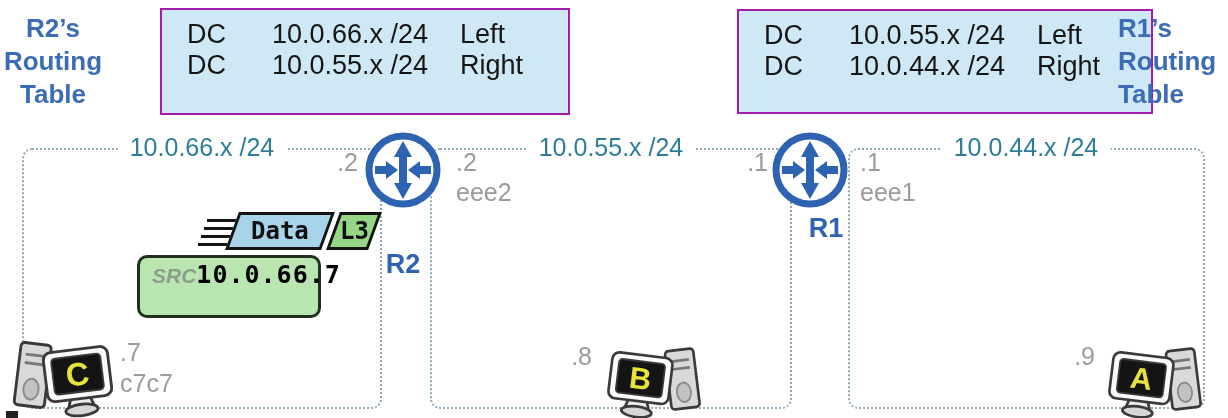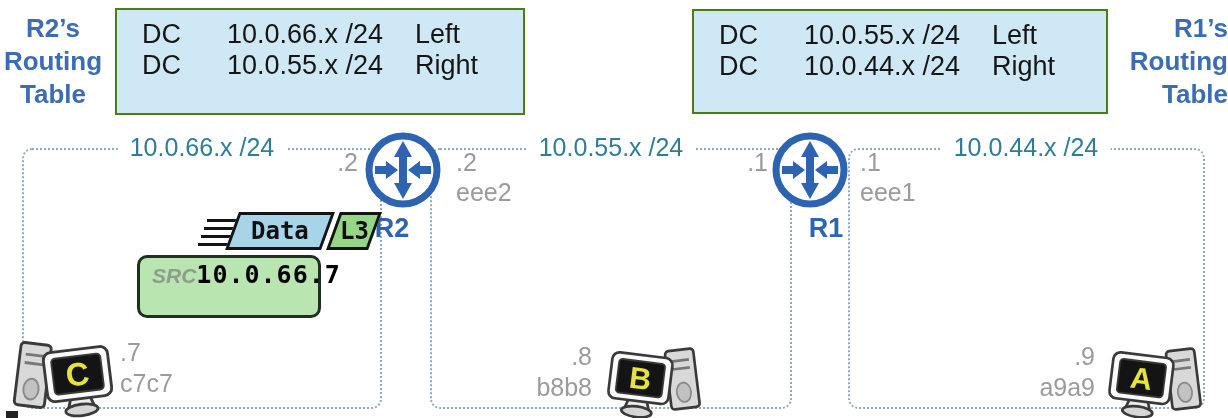--- a/index.html
+++ b/index.html
@@ -2,24 +2,24 @@
 <html><head>
 <meta charset="utf-8">
 <style>
   html,body{margin:0;padding:0;background:#fff;}
   .stage{position:relative;width:1228px;height:418px;background:#ffffff;overflow:hidden;
          font-family:"Liberation Sans",sans-serif;}
 
   
   .rt-title{position:absolute;top:12px;font-weight:bold;font-size:26px;line-height:33px;color:#3c6cb4;}
   .rt-title.left{left:0;width:106px;text-align:center;}
-  .rt-title.right{left:1118px;width:110px;text-align:right;}
-
-  
-  .rt-box{position:absolute;background:#cfe8f6;border:2px solid #4d7c0f;box-sizing:border-box;}
+  .rt-title.right{left:1118px;width:110px;text-align:left;}
+
+  
+  .rt-box{position:absolute;background:#cfe8f6;border:2px solid #a21caf;box-sizing:border-box;margin-left:45px;}
   .rt-box.left{left:115px;top:8px;width:410px;height:107px;}
   .rt-box.right{left:692px;top:9px;width:416px;height:105px;}
   .rt-rows{padding-top:9px;}
   .rt-row{display:grid;grid-template-columns:85px 188px auto;padding-left:25px;
           font-size:27px;color:#151515;line-height:31px;}
 
   
   .net-box{position:absolute;top:148px;height:261px;border:2px dotted #8fa9bc;
            border-radius:10px;box-sizing:border-box;z-index:1;}
   .net-box.n1{left:22px;width:360px;}
@@ -30,21 +30,21 @@
   .net-label.n1{left:202px;}
   .net-label.n2{left:611px;}
   .net-label.n3{left:1026px;}
 
   
   .router-svg{position:absolute;width:80px;height:80px;z-index:4;}
   .router-svg.r2{left:363px;top:130px;}
   .router-svg.r1{left:770px;top:130px;}
   .router-name{position:absolute;top:213px;width:80px;text-align:center;
                font-size:27px;font-weight:bold;color:#2d63b0;z-index:4;}
-  .router-name.r2{left:352px;}
+  .router-name.r2{left:363px;margin-top:36px;}
   .router-name.r1{left:786px;}
 
   
   .if-label{position:absolute;color:#9b9b9b;font-size:25px;line-height:30px;z-index:2;white-space:nowrap;}
   .if-label.ra{text-align:right;width:120px;}
   .if-r2-left{left:238px;top:147px;}
   .if-r2-right{left:456px;top:147px;}
   .if-r1-left{left:648px;top:147px;}
   .if-r1-right{left:860px;top:147px;}
 
@@ -218,21 +218,20 @@
         <polygon points="66,68 86,68 90,80 62,80" fill="#ececec" stroke="#3a3a3a" stroke-width="3"></polygon>
         <ellipse cx="76" cy="82" rx="17" ry="6" fill="#d6d6d6" stroke="#3a3a3a" stroke-width="3"></ellipse>
         <rect x="42" y="18" width="68" height="52" rx="8" fill="#fbfbfb" stroke="#3a3a3a" stroke-width="3"></rect>
         <rect x="50" y="25" width="52" height="38" rx="4" fill="#141414" stroke="#3a3a3a" stroke-width="2"></rect>
       </g>
     </g>
     <text x="44" y="56" transform="rotate(7 44 50)" text-anchor="middle" font-size="34" font-weight="bold" fill="#e7e33a" font-family="Liberation Sans, sans-serif">B</text>
   </svg>
   <div class="host-label b">
     <div>.8</div>
-    <div>b8b8</div>
   </div>
 
   <svg class="host-svg a" viewBox="0 0 120 90">
     <g transform="translate(120 0) scale(-1 1)">
       <g transform="rotate(7 28 46)">
         <rect x="12" y="12" width="32" height="66" rx="4" fill="#d9d9d9" stroke="#3a3a3a" stroke-width="3"></rect>
         <line x1="18" y1="24" x2="38" y2="24" stroke="#777" stroke-width="3"></line>
         <line x1="18" y1="33" x2="38" y2="33" stroke="#777" stroke-width="3"></line>
         <ellipse cx="28" cy="60" rx="8" ry="11" fill="#c2c2c2" stroke="#8a8a8a" stroke-width="2"></ellipse>
       </g>
@@ -240,17 +239,16 @@
         <polygon points="66,68 86,68 90,80 62,80" fill="#ececec" stroke="#3a3a3a" stroke-width="3"></polygon>
         <ellipse cx="76" cy="82" rx="17" ry="6" fill="#d6d6d6" stroke="#3a3a3a" stroke-width="3"></ellipse>
         <rect x="42" y="18" width="68" height="52" rx="8" fill="#fbfbfb" stroke="#3a3a3a" stroke-width="3"></rect>
         <rect x="50" y="25" width="52" height="38" rx="4" fill="#141414" stroke="#3a3a3a" stroke-width="2"></rect>
       </g>
     </g>
     <text x="44" y="56" transform="rotate(7 44 50)" text-anchor="middle" font-size="34" font-weight="bold" fill="#e7e33a" font-family="Liberation Sans, sans-serif">A</text>
   </svg>
   <div class="host-label a">
     <div>.9</div>
-    <div>a9a9</div>
   </div>
 
   <div class="artifact"></div>
 </div>
 
 </body></html>

